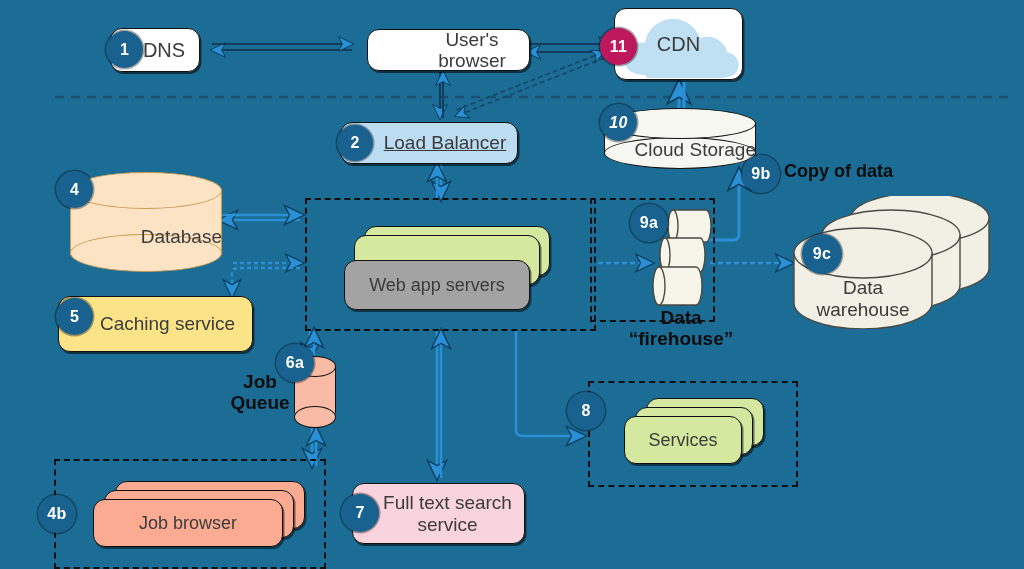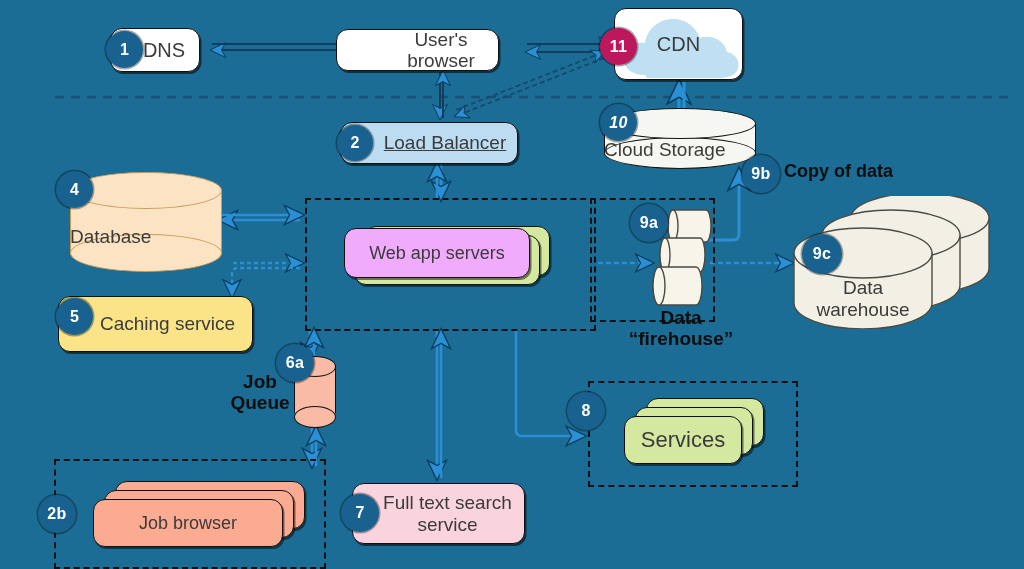--- a/index.html
+++ b/index.html
@@ -70,21 +70,21 @@
     color:#3b3b3b;
   }
 
   
   .cyl{position:absolute;}
   .cyl .body{position:absolute;left:0;right:0;border-left:1px solid #111;border-right:1px solid #111;box-sizing:border-box;}
   .cyl .top,.cyl .bot{
     position:absolute;left:0;right:0;border-radius:50%;
     border:1px solid #111;box-sizing:border-box;
   }
-  .cyl .txt{position:absolute;left:0;right:0;text-align:left;color:#3b3b3b;z-index:3;}
+  .cyl .txt{position:absolute;left:0;right:0;text-align:right;color:#3b3b3b;z-index:3;}
 
   
   .cloudwrap{position:absolute;}
 </style>
 </head>
 <body style="background: rgb(27, 109, 149);">
 
 <div id="stage">
 
   <svg id="wires" viewBox="0 0 1024 569">
@@ -178,21 +178,21 @@
   <div class="dashbox" style="left:305px;top:198px;width:291px;height:133px;"></div>
   <div class="dashbox" style="left:590px;top:198px;width:125px;height:124px;"></div>
   <div class="dashbox" style="left:588px;top:381px;width:210px;height:106px;"></div>
   <div class="dashbox" style="left:54px;top:459px;width:272px;height:110px;"></div>
 
   <div class="node rrect" style="left:110px;top:28px;width:90px;height:44px;background:#ffffff;">
     <span class="lbl" style="font-size:20px;margin-left:18px;">DNS</span>
   </div>
   <div class="badge" style="left: 106px; top: 31px; width: 37px; height: 37px; font-size: 16px; background: rgb(25, 97, 143);">1</div>
 
-  <div class="node rrect" style="left:336px;top:29px;width:163px;height:42px;background:#ffffff;padding-left:47px;">
+  <div class="node rrect" style="left:367px;top:29px;width:163px;height:42px;background:#ffffff;padding-left:47px;">
     <span class="lbl" style="font-size:19px;">User's browser</span>
   </div>
 
   <div class="node rrect" style="left:614px;top:8px;width:129px;height:72px;background:#ffffff;overflow:hidden;">
     <svg class="cloudwrap" width="129" height="72" viewBox="0 0 129 72" style="left:0;top:0;">
       <path d="M30,66 C14,66 6,56 10,45 C13,36 22,32 30,34
                C32,20 44,10 58,10 C71,10 81,18 85,29
                C97,25 110,32 112,43 C122,45 126,54 122,62
                C119,67 112,69 104,69 L32,69 Z" fill="#bfe0f2"></path>
     </svg>
@@ -222,21 +222,21 @@
   <div class="badge" style="left: 56px; top: 171px; width: 37px; height: 37px; font-size: 16px; background: rgb(25, 97, 143);">4</div>
 
   <div class="node rrect" style="left:58px;top:296px;width:195px;height:56px;background:#fbe487;text-align:center;">
     <span class="lbl" style="font-size:19px;margin-left:24px;">Caching service</span>
   </div>
   <div class="badge" style="left: 56px; top: 298px; width: 37px; height: 37px; font-size: 16px; background: rgb(25, 97, 143);">5</div>
 
   <div class="stack" style="left:344px;top:226px;width:206px;height:68px;">
     <div class="card" style="left:20px;top:0px;width:186px;height:50px;background:#d5e8a0;"></div>
     <div class="card" style="left:10px;top:9px;width:186px;height:50px;background:#d5e8a0;"></div>
-    <div class="card front" style="left:0px;top:2px;width:186px;height:50px;background:#f0abfc;">
+    <div class="card front" style="left:0px;top:34px;width:186px;height:50px;background:#a3a3a3;">
       <span class="lbl" style="font-size:18px;">Web app servers</span>
     </div>
   </div>
 
   <div class="node" style="left:650px;top:208px;width:62px;height:110px;">
     <svg width="62" height="110" viewBox="0 0 62 110">
       <g fill="#f7f5e9" stroke="#4a4a44" stroke-width="1.4">
         <path d="M23,2 L56,2 A5,16 0 0 1 56,34 L23,34 A5,16 0 0 1 23,2 Z"></path>
         <ellipse cx="23" cy="18" rx="5" ry="16"></ellipse>
         <path d="M15,30 L50,30 A5,17 0 0 1 50,64 L15,64 A5,17 0 0 1 15,30 Z"></path>
@@ -282,32 +282,32 @@
     <div>Queue</div>
   </div>
 
   <div class="stack" style="left:93px;top:481px;width:212px;height:66px;">
     <div class="card" style="left:22px;top:0px;width:190px;height:48px;background:#fbab92;"></div>
     <div class="card" style="left:11px;top:9px;width:190px;height:48px;background:#fbab92;"></div>
     <div class="card front" style="left:0px;top:18px;width:190px;height:48px;background:#fbab92;">
       <span class="lbl" style="font-size:18px;">Job browser</span>
     </div>
   </div>
-  <div class="badge" style="left: 38px; top: 495px; width: 38px; height: 38px; font-size: 16px; background: rgb(25, 97, 143);">2b</div>
+  <div class="badge" style="left: 38px; top: 495px; width: 38px; height: 38px; font-size: 16px; background: rgb(25, 97, 143);">4b</div>
 
   <div class="node rrect" style="left:352px;top:483px;width:173px;height:61px;background:#f9d3de;">
     <span class="lbl" style="font-size:19px;margin-left:18px;text-align:center;">
       <span>Full text search</span><br>
       <span>service</span>
     </span>
   </div>
   <div class="badge" style="left: 341px; top: 494px; width: 38px; height: 38px; font-size: 16px; background: rgb(25, 97, 143);">7</div>
 
   <div class="stack" style="left:624px;top:398px;width:140px;height:66px;">
     <div class="card" style="left:22px;top:0px;width:118px;height:48px;background:#d5e8a0;"></div>
     <div class="card" style="left:11px;top:9px;width:118px;height:48px;background:#d5e8a0;"></div>
     <div class="card front" style="left:0px;top:18px;width:118px;height:48px;background:#d5e8a0;">
-      <span class="lbl" style="font-size:22px;text-align:right;">Services</span>
+      <span class="lbl" style="font-size:18px;text-align:right;">Services</span>
     </div>
   </div>
   <div class="badge" style="left: 567px; top: 392px; width: 38px; height: 38px; font-size: 16px; background: rgb(25, 97, 143);">8</div>
 
 </div>
 
 </body></html>

